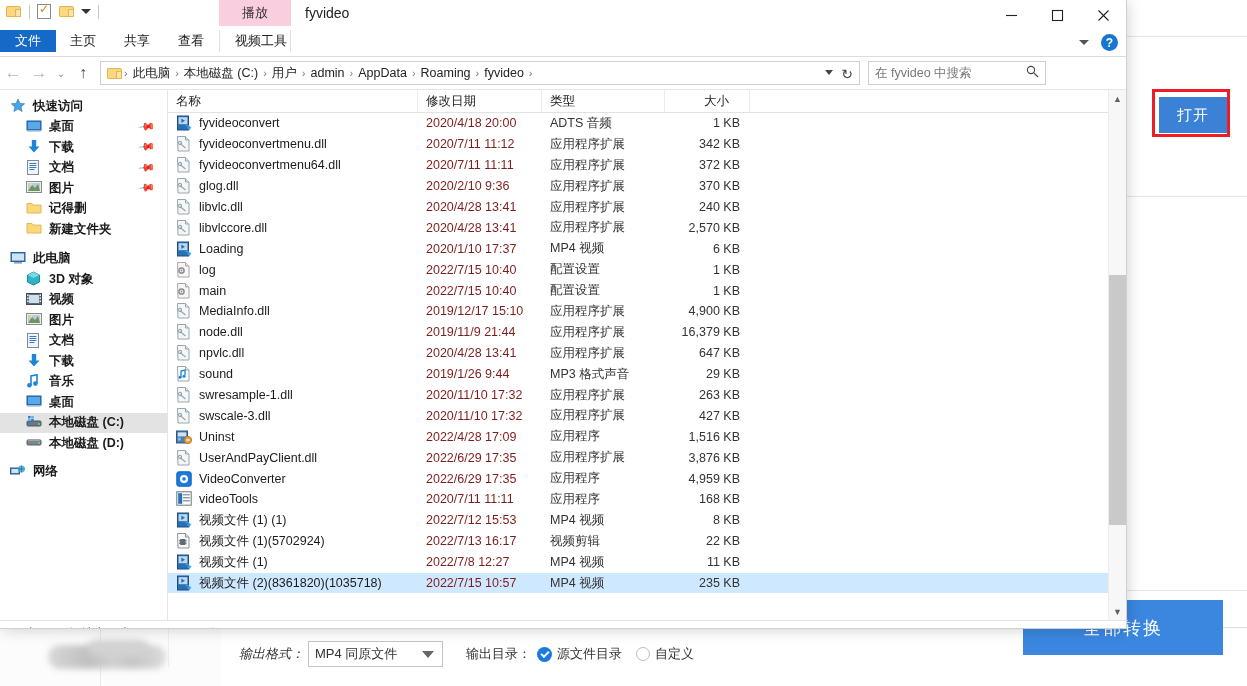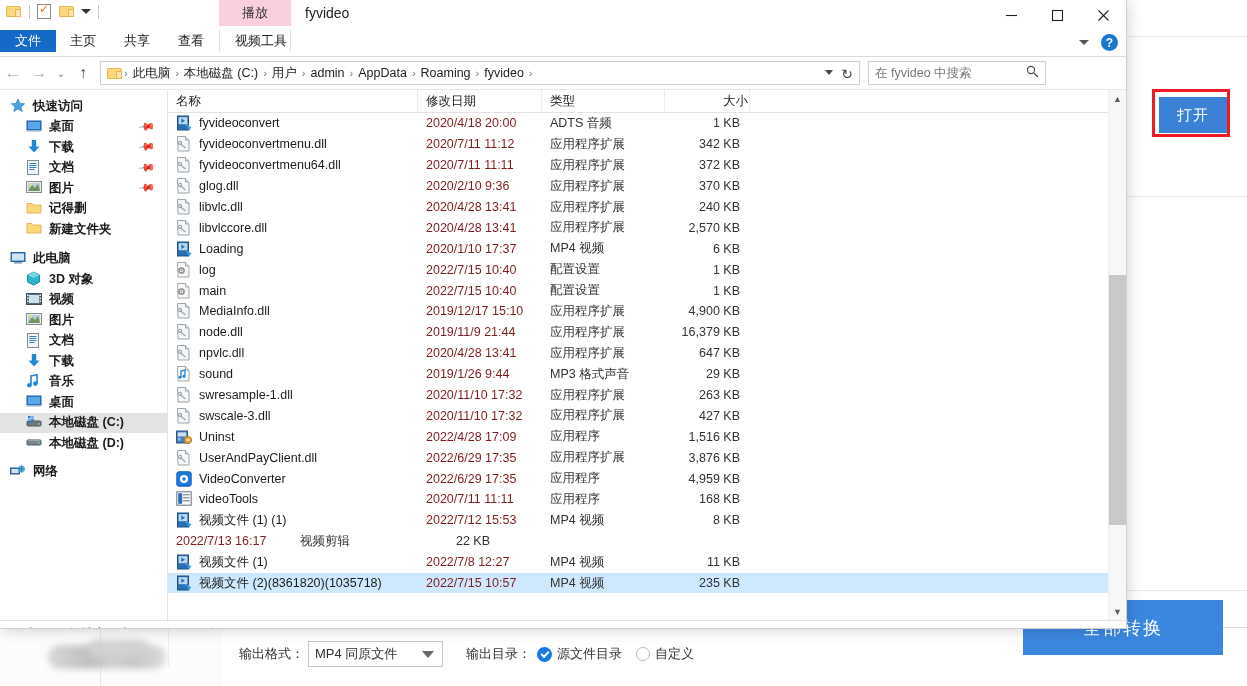--- a/index.html
+++ b/index.html
@@ -30,21 +30,21 @@
   .conv-panel{position:absolute;left:222px;top:627px;width:903px;height:59px;background:#ffffff;}
   .conv-left-strip{position:absolute;left:0;top:627px;width:222px;height:59px;background:#fcfcfc;}
   .strip-line1{position:absolute;left:100px;top:627px;width:1px;height:59px;background:#e8e8e8;}
   .strip-line2{position:absolute;left:168px;top:627px;width:1px;height:40px;background:#efefef;}
   .blur-blob{position:absolute;left:48px;top:645px;width:118px;height:24px;border-radius:12px;
      background:linear-gradient(90deg,#d6d6d6 0%,#c9c9c9 18%,#bdbdbd 35%,#cfcfcf 55%,#c4c4c4 72%,#dadada 100%);
      filter:blur(3px);opacity:.95;}
   .blur-blob2{position:absolute;left:88px;top:640px;width:60px;height:16px;border-radius:8px;background:#d2d2d2;filter:blur(3.5px);}
 
   .of-row{position:absolute;left:239px;top:641px;display:flex;align-items:center;font-size:13px;color:#333;}
-  .of-label{color:#333;}
+  .of-label{color:#333;font-style:italic;}
   .of-select{margin-left:4px;width:135px;height:26px;border:1px solid #c5c5c5;background:#fff;
      display:flex;align-items:center;padding:0 6px;box-sizing:border-box;color:#333;font-size:13px;position:relative;}
   .of-caret{position:absolute;right:8px;top:9px;width:0;height:0;border-left:6px solid transparent;border-right:6px solid transparent;border-top:7px solid #666;}
   .od-row{position:absolute;left:466px;top:641px;display:flex;align-items:center;font-size:13px;color:#333;height:26px;}
   .radio-on{width:15px;height:15px;border-radius:50%;background:#1a7ae0;position:relative;margin:0 5px 0 6px;}
   .radio-on:after{content:"";position:absolute;left:4px;top:4px;width:6px;height:3px;border-left:2px solid #fff;border-bottom:2px solid #fff;transform:rotate(-45deg);}
   .radio-off{width:14px;height:14px;border-radius:50%;border:1px solid #bbb;background:#fff;margin:0 5px 0 14px;box-sizing:border-box;}
 
   .convert-all{position:absolute;left:1023px;top:600px;width:200px;height:55px;background:#3b87e0;color:#fff;
      font-size:18px;display:flex;align-items:center;justify-content:center;letter-spacing:2px;}
@@ -112,21 +112,21 @@
   .nitem.sel{background:#e3e3e3;}
   .nitem .pin{position:absolute;right:14px;top:4px;color:#9a9a9a;font-size:11px;transform:rotate(40deg);}
   .ni{width:17px;height:16px;margin-right:6px;flex:0 0 17px;position:relative;}
 
   .listpane{flex:1;position:relative;background:#fff;overflow:hidden;}
   .colhdr{display:flex;height:22px;border-bottom:1px solid #e2e2e2;background:#fff;font-size:12.5px;color:#222;align-items:center;}
   .ch{padding-left:8px;box-sizing:border-box;border-right:1px solid #ececec;height:22px;display:flex;align-items:center;position:relative;}
   .ch.name{width:250px;}
   .ch.date{width:124px;}
   .ch.type{width:123px;}
-  .ch.size{width:85px;justify-content:flex-end;padding-right:1px;}
+  .ch.size{width:85px;justify-content:flex-end;padding-right:20px;}
   .sortmark{position:absolute;left:118px;top:-5px;font-size:10px;color:#777;}
 
   .rows{position:relative;}
   .frow{display:flex;height:20.9px;align-items:center;font-size:12.5px;color:#1c1c1c;}
   .frow.sel{background:#cde8ff;}
   .fc-name{width:250px;display:flex;align-items:center;padding-left:8px;box-sizing:border-box;white-space:nowrap;overflow:hidden;}
   .fc-date{width:124px;padding-left:8px;box-sizing:border-box;color:#7f1d1d;}
   .fc-type{width:123px;padding-left:8px;box-sizing:border-box;color:#333;}
   .fc-size{width:85px;padding-right:10px;box-sizing:border-box;text-align:right;color:#333;}
   .ficon{width:16px;height:16px;margin-right:7px;flex:0 0 16px;position:relative;}
@@ -760,20 +760,34 @@
                   <path d="M9.5 10.5c1.8-0.6 3.6 0.5 4.3 2.2" fill="none" stroke="#3fa0e0" stroke-width="1.4"></path>
                   <polygon points="13.2,15.6 15.6,11.8 10.9,12.2" fill="#3fa0e0"></polygon>
                 </svg></span>
               <span>视频文件 (1) (1)</span>
             </div>
             <div class="fc-date">2022/7/12 15:53</div>
             <div class="fc-type">MP4 视频</div>
             <div class="fc-size">8 KB</div>
           </div>
           <div class="frow">
+            <div class="fc-name">
+              <span class="ficon"><svg width="14" height="16" viewBox="0 0 14 16">
+                  <path d="M1.5 0.5h8l3.5 3.5v11h-11z" fill="#fafafa" stroke="#8c939a"></path>
+                  <path d="M9.5 0.5v3.5h3.5" fill="#e4e7ea" stroke="#8c939a"></path>
+                  <rect x="3" y="6" width="7.5" height="6" fill="#5b6a77"></rect>
+                  <rect x="3" y="6" width="1.2" height="1.2" fill="#fff"></rect>
+                  <rect x="3" y="8.4" width="1.2" height="1.2" fill="#fff"></rect>
+                  <rect x="3" y="10.8" width="1.2" height="1.2" fill="#fff"></rect>
+                  <rect x="9.3" y="6" width="1.2" height="1.2" fill="#fff"></rect>
+                  <rect x="9.3" y="8.4" width="1.2" height="1.2" fill="#fff"></rect>
+                  <rect x="9.3" y="10.8" width="1.2" height="1.2" fill="#fff"></rect>
+                </svg></span>
+              <span>视频文件 (1)(5702924)</span>
+            </div>
             <div class="fc-date">2022/7/13 16:17</div>
             <div class="fc-type">视频剪辑</div>
             <div class="fc-size">22 KB</div>
           </div>
           <div class="frow">
             <div class="fc-name">
               <span class="ficon"><svg width="16" height="16" viewBox="0 0 16 16">
                   <rect x="1.5" y="1" width="11" height="14" fill="#2b6fb5" stroke="#1d4f84"></rect>
                   <rect x="2.6" y="2.2" width="8.8" height="7" fill="#bdd9f0"></rect>
                   <polygon points="5.3,3.5 9,5.7 5.3,7.9" fill="#2b6fb5"></polygon>

